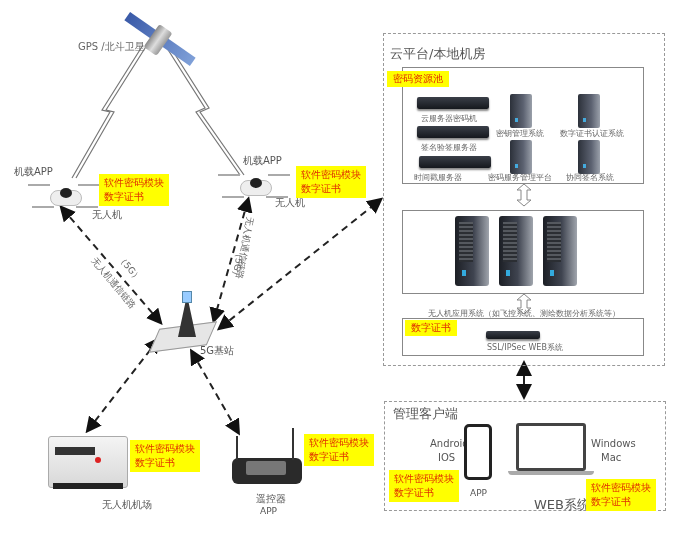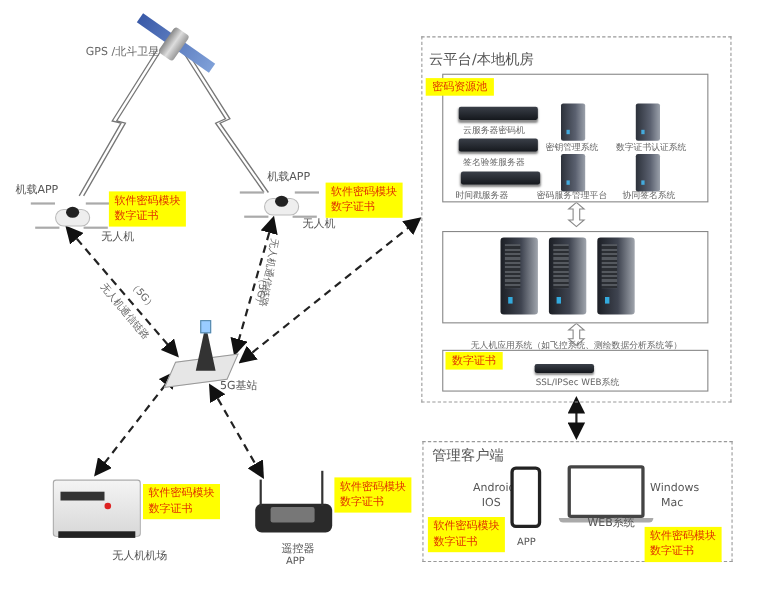--- a/index.html
+++ b/index.html
@@ -174,21 +174,21 @@
 <div class="dash-box" style="left:384px;top:401px;width:280px;height:108px;"></div>
 <div class="title" style="left:393px;top:405px;">管理客户端</div>
 
 <div class="lbl" style="left:430px;top:438px;">Android</div>
 <div class="lbl" style="left:438px;top:452px;">IOS</div>
 <div class="abs" style="left:464px;top:424px;width:28px;height:56px;background:#fff;border:3px solid #222;border-radius:5px;box-sizing:border-box;"></div>
 <div class="lbl" style="left:470px;top:488px;font-size:9px;">APP</div>
 
 <div class="abs" style="left:516px;top:423px;width:70px;height:48px;background:#fff;border:3px solid #444;border-radius:3px;box-sizing:border-box;"></div>
 <div class="abs" style="left:508px;top:471px;width:86px;height:4px;background:#aaa;border-radius:0 0 4px 4px;"></div>
-<div class="lbl" style="left:534px;top:468px;font-size:10px;">WEB系统</div>
+<div class="lbl" style="left:534px;top:496px;font-size:13px;">WEB系统</div>
 <div class="lbl" style="left:591px;top:438px;">Windows</div>
 <div class="lbl" style="left:601px;top:452px;">Mac</div>
 
 <div class="tag" style="left:389px;top:470px;">
   <span>软件密码模块</span>
   <span>数字证书</span>
 </div>
 <div class="tag" style="left:586px;top:479px;">
   <span>软件密码模块</span>
   <span>数字证书</span>

